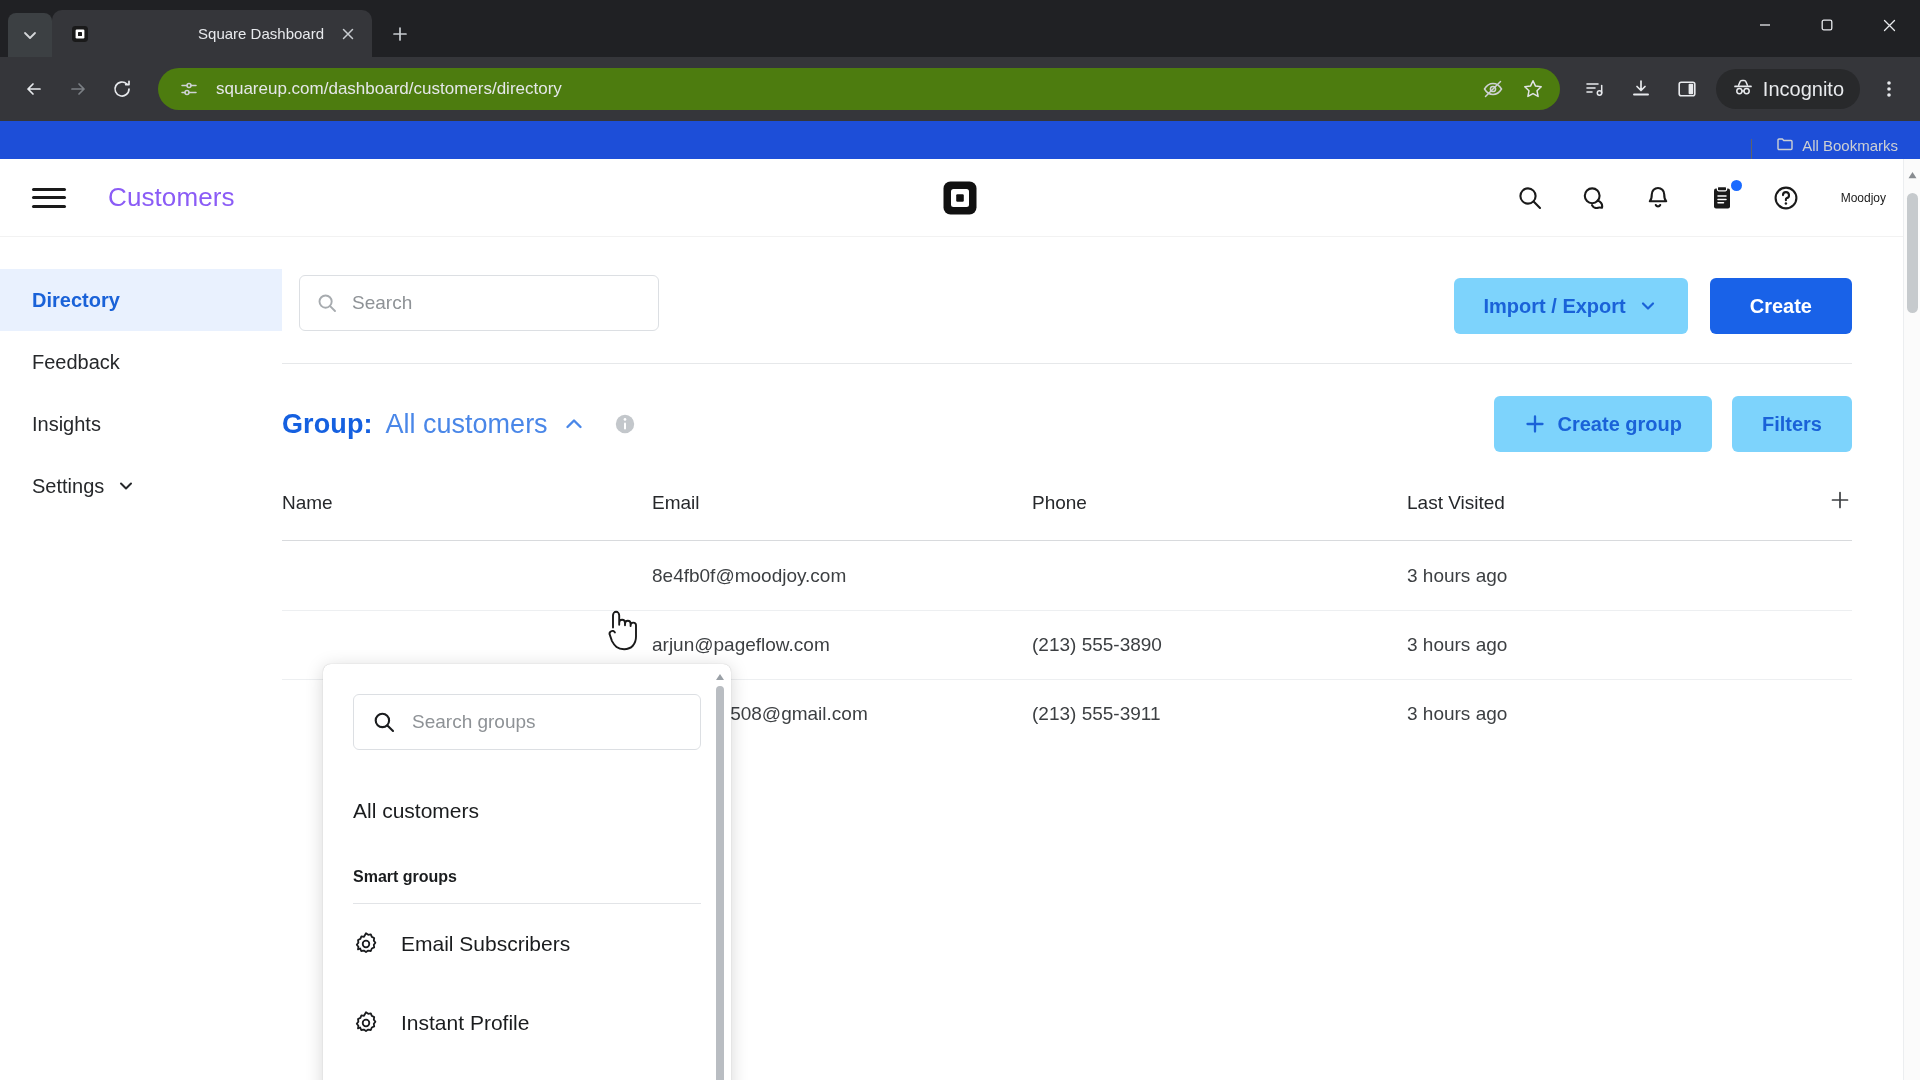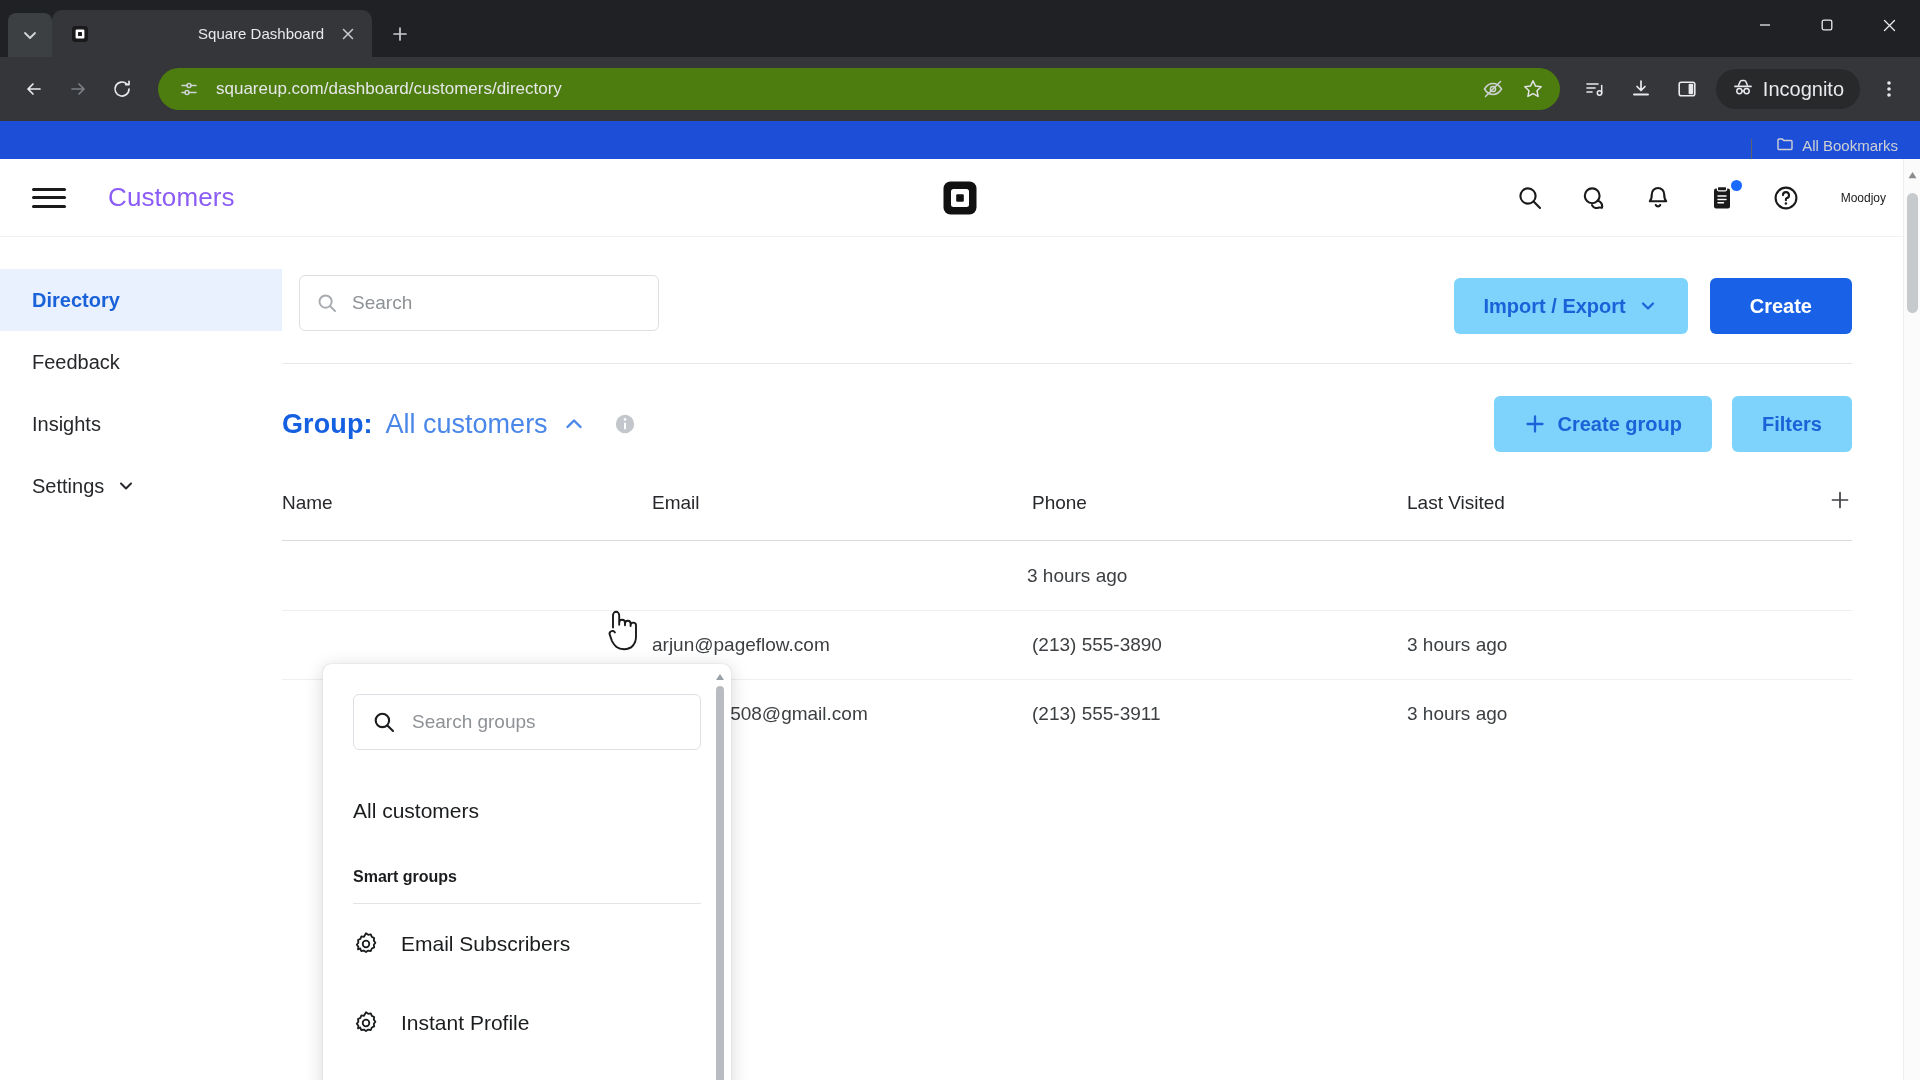--- a/index.html
+++ b/index.html
@@ -695,20 +695,21 @@
           <div class="col-visited">Last Visited</div>
           <div class="plus-col">
             <svg width="24" height="24" viewBox="0 0 24 24">
                 <path d="M12 4.5v15M4.5 12h15" stroke="#3c3f42" stroke-width="1.7" stroke-linecap="round"></path>
               </svg>
           </div>
         </div>
 
         <div class="tbody-row" style="border-top:none;">
           <div class="col-name"></div>
+          <div class="col-email">8e4fb0f@moodjoy.com</div>
           <div class="col-phone"></div>
           <div class="col-visited">3 hours ago</div>
         </div>
         <div class="tbody-row">
           <div class="col-name"></div>
           <div class="col-email">arjun@pageflow.com</div>
           <div class="col-phone">(213) 555-3890</div>
           <div class="col-visited">3 hours ago</div>
         </div>
         <div class="tbody-row">

